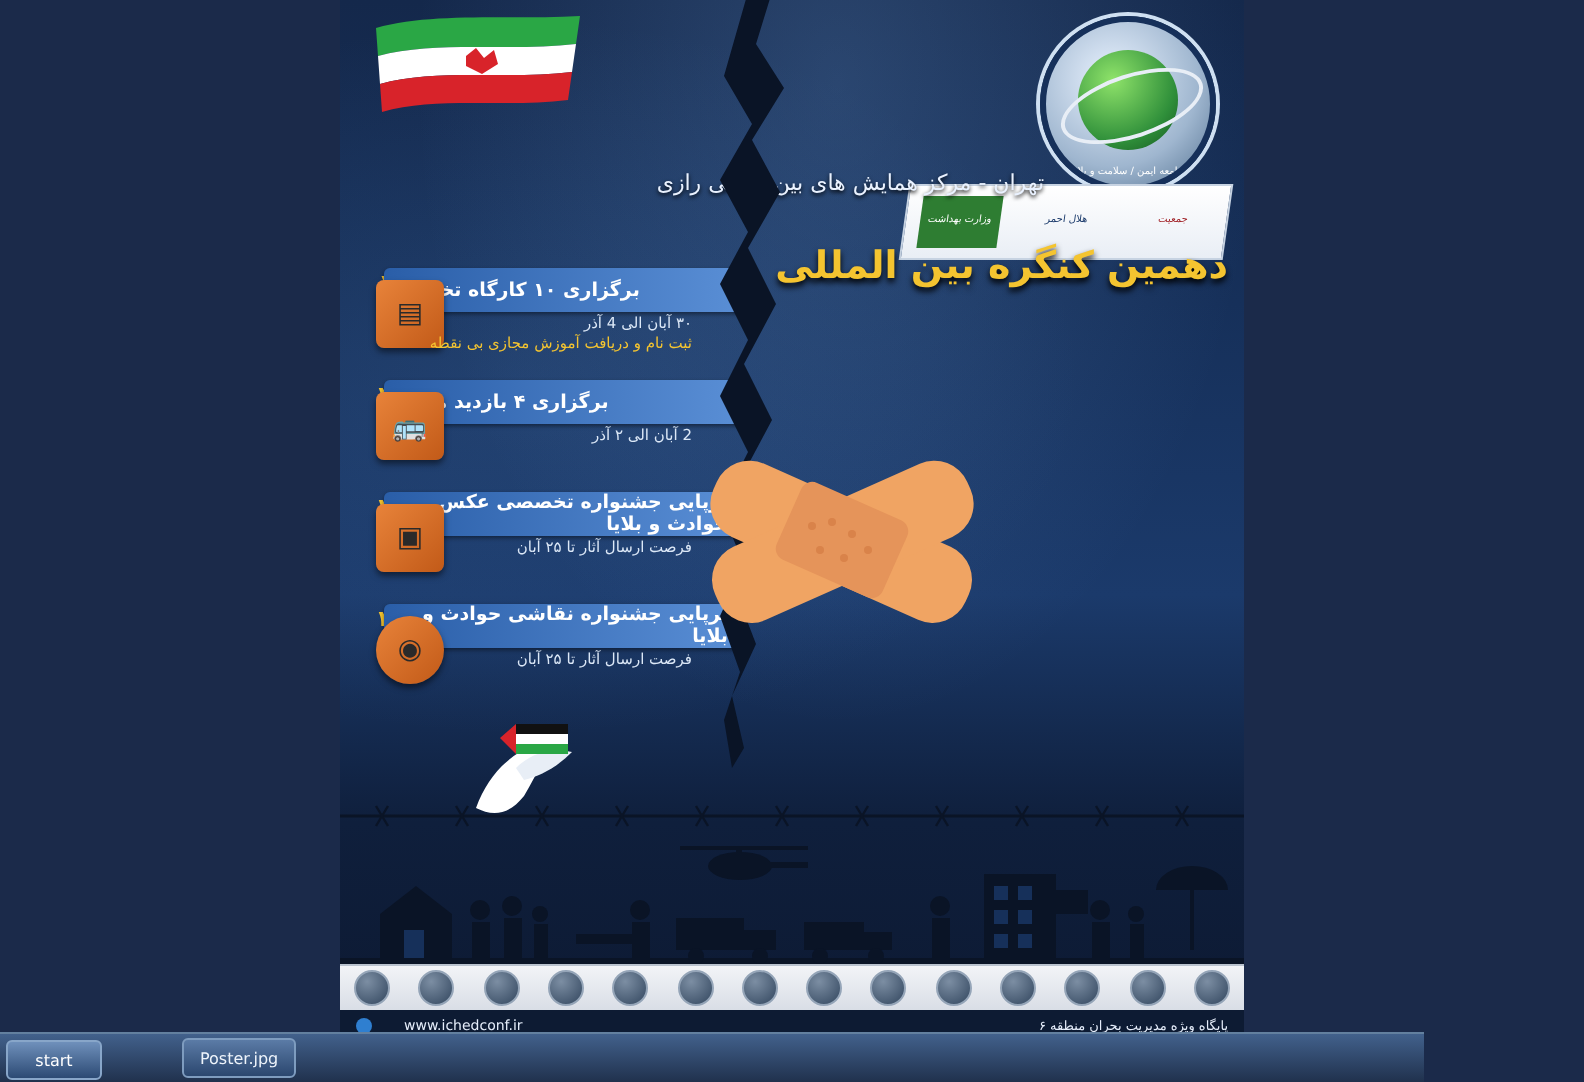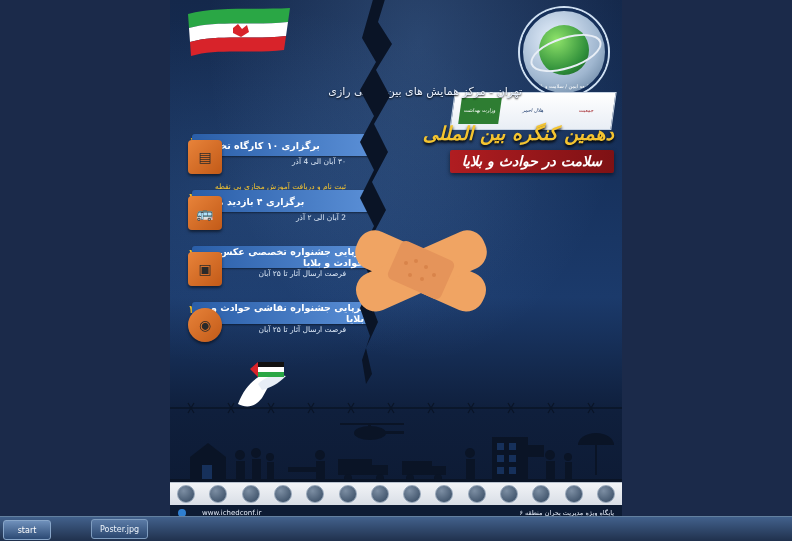--- a/index.html
+++ b/index.html
@@ -70,21 +70,21 @@
   .ribbon .s{width:40px;height:26px;display:flex;align-items:center;justify-content:center;font-size:5px;color:#1b3a6b;direction:rtl;text-align:center;line-height:1.1;}
   .ribbon .s.green{background:#2e7d32;color:#fff;}
   .ribbon .s.red{color:#a3262b;}
   
   .venue{
     position:absolute;right:100px;top:84px;width:230px;text-align:right;direction:rtl;
     color:#eaf2ff;font-size:11px;line-height:1.5;text-shadow:0 1px 2px #000;
   }
   .venue .date{font-size:13px;font-weight:bold;color:#ffffff;margin-top:3px;}
   
-  .title-wrap{position:absolute;right:8px;top:122px;width:270px;direction:rtl;text-align:right;font-style:italic;}
+  .title-wrap{position:absolute;right:8px;top:122px;width:270px;direction:rtl;text-align:right;}
   .title-main{
     font-size:19px;font-weight:bold;color:#f4c430;
     text-shadow:0 2px 3px #000;letter-spacing:.5px;
   }
   .title-sub{
     margin-top:6px;display:inline-block;
     background:linear-gradient(90deg,#b01d21,#7e1114);
     color:#ffffff;font-size:14px;font-weight:bold;
     padding:3px 12px 4px 12px;border-radius:2px;
     box-shadow:0 2px 4px rgba(0,0,0,.5);
@@ -101,21 +101,21 @@
     color:#fff;font-size:9.5px;font-weight:bold;
     box-shadow:0 1px 2px rgba(0,0,0,.45);
   }
   .item .num{
     position:absolute;right:176px;top:5px;color:#f4c430;font-size:11px;font-weight:bold;
   }
   .item .detail{
     position:absolute;right:26px;top:27px;width:150px;direction:rtl;text-align:right;
     color:#dce8f7;font-size:7.5px;line-height:1.35;
   }
-  .item .detail .hi{color:#f4c430;margin-top:15px;}
+  .item .detail .hi{color:#f4c430;}
   .item .badge{
     position:absolute;left:6px;top:10px;width:34px;height:34px;border-radius:4px;
     background:linear-gradient(135deg,#e8833a,#c25a18);
     box-shadow:0 2px 3px rgba(0,0,0,.5);
     display:flex;align-items:center;justify-content:center;
     font-size:14px;color:#2a2a2a;
   }
   .item .badge.round{border-radius:50%;}
   
   .dove{position:absolute;left:58px;top:358px;width:70px;height:56px;}
@@ -145,21 +145,21 @@
     position:absolute;left:8px;top:3px;text-align:left;direction:ltr;font-size:7px;line-height:1.55;
   }
   .footer .left .row{display:flex;align-items:center;gap:16px;}
   .dot{width:8px;height:8px;border-radius:50%;display:inline-block;}
   .dot.blue{background:#2f7fd0;}
   .dot.cyan{background:#29a3c9;}
   .dot.pink{background:#d64b8a;}
   .dot.orange{background:#e0833b;}
   
   .taskbar{
-    position:absolute;left:0;bottom:0;width:792px;height:24px;
+    position:absolute;left:0;bottom:0;width:712px;height:24px;
     background:linear-gradient(180deg,#3b5780,#223css);
     background:linear-gradient(180deg,#42618c,#20314d);
     border-top:1px solid #63809f;
   }
   .tb-start{
     position:absolute;left:3px;top:3px;width:46px;height:18px;border-radius:3px;
     background:linear-gradient(180deg,#6f90bb,#2c4straight);
     background:linear-gradient(180deg,#6f90bb,#2c4straight 100%);
     background:linear-gradient(180deg,#6f90bb,#2c4a74);
     border:1px solid #88a6c9;
@@ -202,21 +202,20 @@
       <div class="s">هلال احمر</div>
       <div class="s red">جمعیت</div>
     </div>
 
     <div class="venue">
       <div>تهران - مرکز همایش های بین المللی رازی</div>
     </div>
 
     <div class="title-wrap">
       <div class="title-main">دهمین کنگره بین المللی</div>
-      <div class="title-sub">سلامت در حوادث و بلایا</div>
     </div>
 
     <div class="agenda">
 
       <div class="item">
         <div class="num">۱</div>
         <div class="tab">برگزاری ۱۰ کارگاه تخصصی</div>
         <div class="badge">▤</div>
         <div class="detail">
           <div>۳۰ آبان الی 4 آذر</div>

